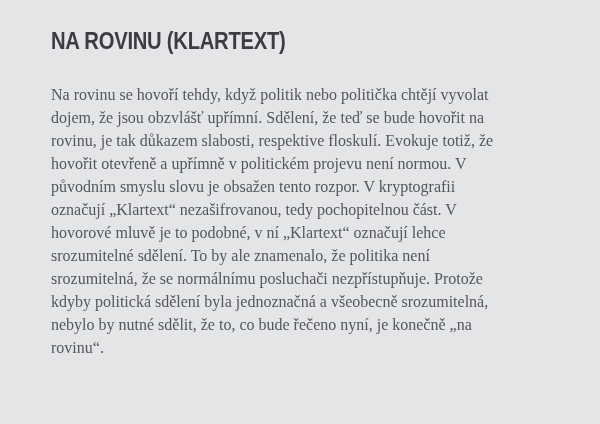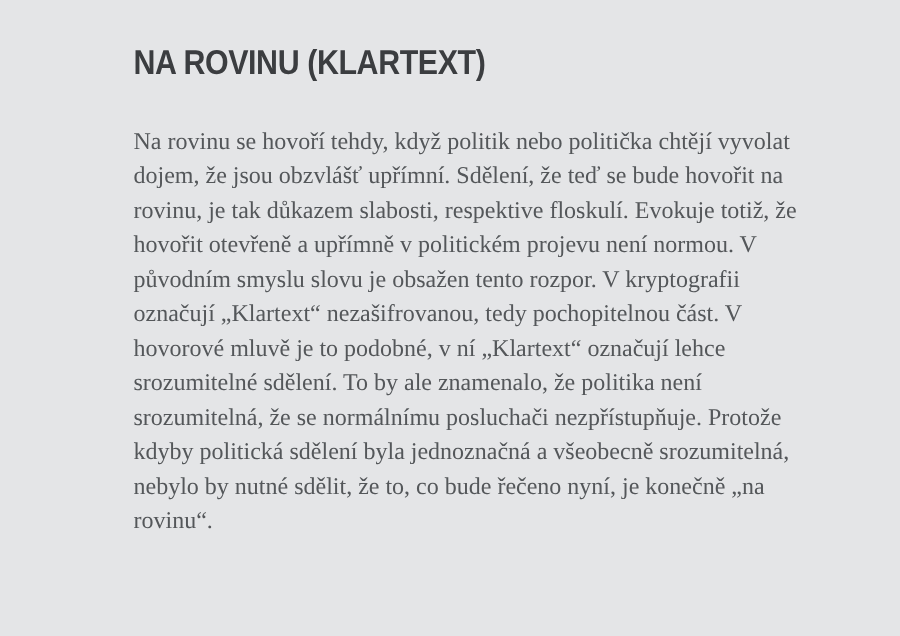--- a/index.html
+++ b/index.html
@@ -11,21 +11,21 @@
     height: 424px;
     background: #e4e5e7;
     overflow: hidden;
     font-family: "Liberation Serif", serif;
   }
   .card {
     position: relative;
     width: 600px;
     height: 309px;
     box-sizing: border-box;
-    padding: 26px 75px 0 89px;
+    padding: 26px 75px 0 51px;
   }
   .title {
     margin: 0;
     font-family: "Liberation Sans", "DejaVu Sans", sans-serif;
     font-weight: 700;
     font-size: 23px;
     line-height: 30px;
     letter-spacing: -0.3px;
     color: #3b3d40;
     transform: scaleX(0.88);

